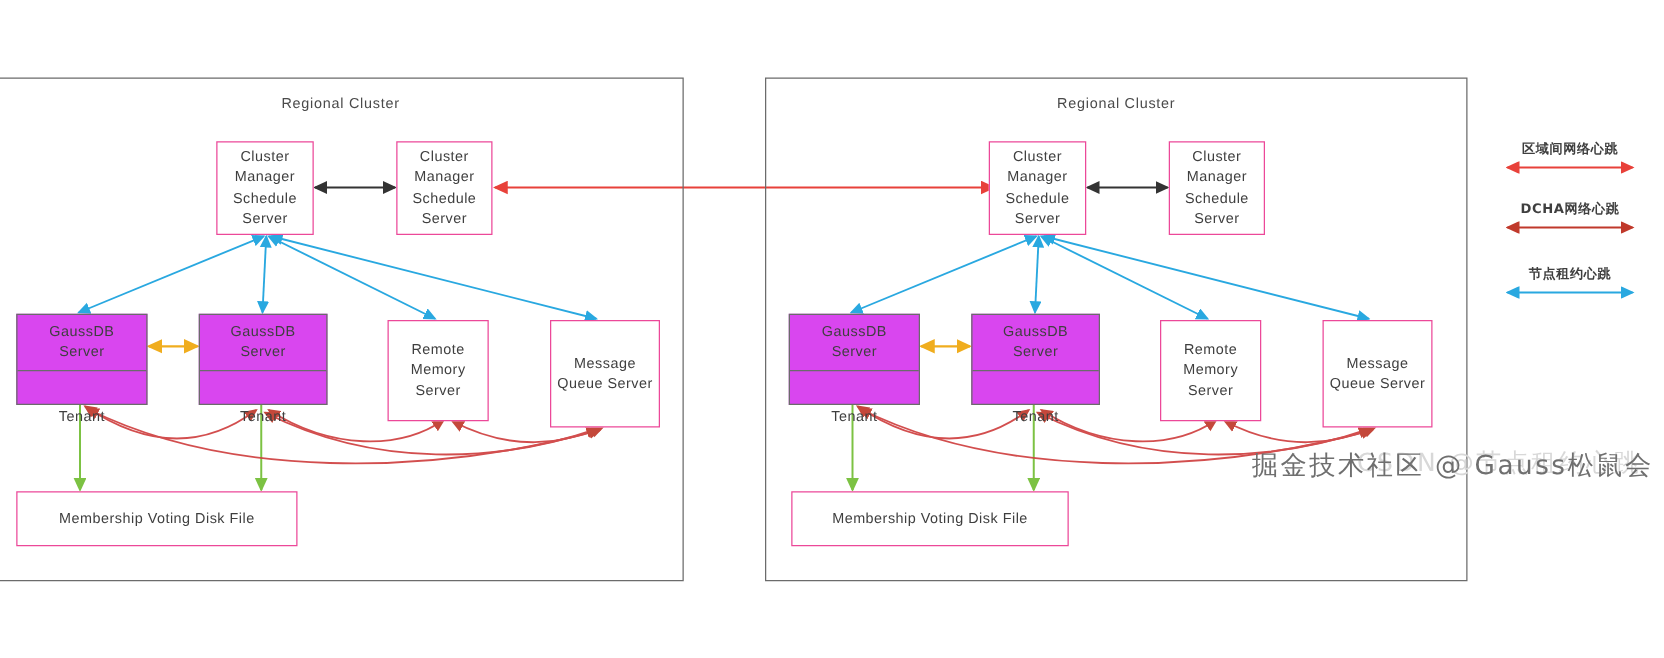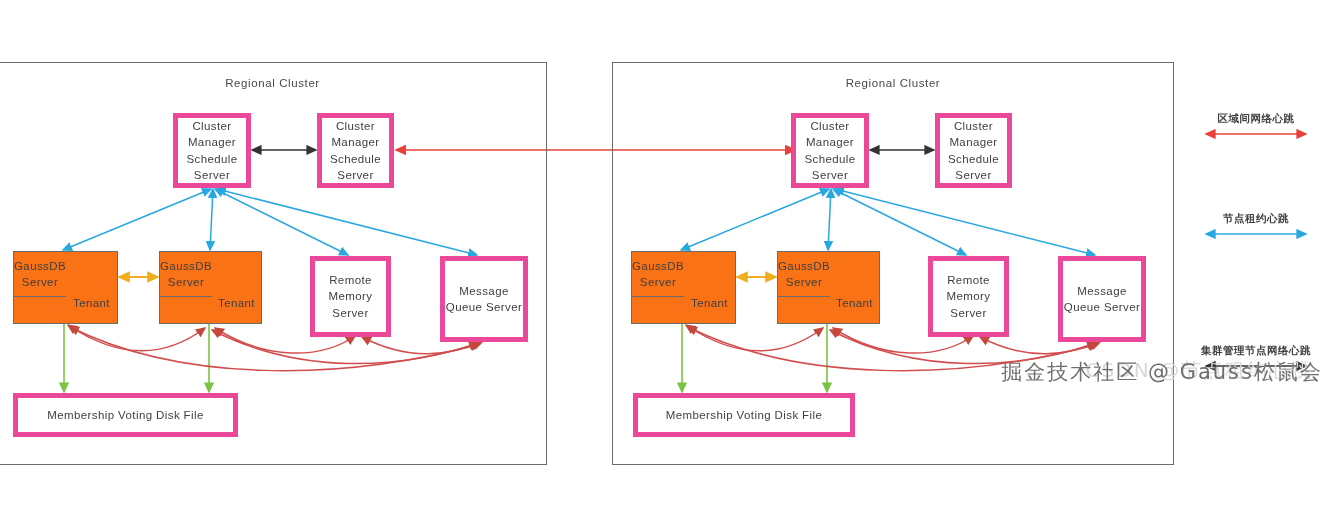--- a/index.html
+++ b/index.html
@@ -17,32 +17,32 @@
   .cluster{
     position:absolute;border:1px solid #6b6b6b;background:transparent;z-index:2;
   }
   .cluster-title{
     position:absolute;top:14px;left:0;width:100%;text-align:center;
     font-size:11.5px;letter-spacing:.6px;color:#4a4a4a;
   }
 
   
   .node{
-    position:absolute;border:5px solid #ec4899;background:#ffffff;
+    position:absolute;border:1px solid #ec4899;background:#ffffff;
     display:flex;align-items:center;justify-content:center;
     text-align:center;font-size:11.5px;line-height:1.42;
     letter-spacing:.4px;color:#3f3f3f;z-index:3;box-sizing:border-box;
   }
   .node .lines{padding:0 3px;width:100%;}
   .node .lines div{white-space:nowrap;}
 
   
   .stack{
-    position:absolute;border:1px solid #6b6b6b;background:#f97316;z-index:3;
-    box-sizing:border-box;display:flex;justify-content:space-between;
+    position:absolute;border:1px solid #6b6b6b;background:#d946ef;z-index:3;
+    box-sizing:border-box;display:flex;flex-direction:column;justify-content:space-between;
   }
   .stack .top{
     flex:0 0 auto;border-bottom:1px solid #6b6b6b;
     display:flex;align-items:center;justify-content:center;
     font-size:11.5px;line-height:1.42;letter-spacing:.4px;text-align:center;
     color:#3f3f3f;
   }
   .stack .bot{
     flex:1 1 auto;display:flex;align-items:center;justify-content:center;
     font-size:11.5px;letter-spacing:.4px;color:#3f3f3f;margin-top:31px;
@@ -294,34 +294,34 @@
 
   <div class="legend" style="left:1188px;top:112px;width:140px;height:250px;">
 
     <div class="legend-item" style="top:0px;left:0px;">
       <div class="legend-label">区域间网络心跳</div>
       <svg class="legend-arrow" width="112" height="10" viewBox="0 0 112 10">
         <line x1="6" y1="5" x2="106" y2="5" stroke="#e8413a" stroke-width="1.6" marker-end="url(#ah-red-e)" marker-start="url(#ah-red-s)"></line>
       </svg>
     </div>
 
+    <div class="legend-item" style="top:48px;left:0px;">
+      <div class="legend-label">DCHA网络心跳</div>
+      <svg class="legend-arrow" width="112" height="10" viewBox="0 0 112 10">
+        <line x1="6" y1="5" x2="106" y2="5" stroke="#c0392b" stroke-width="1.6" marker-end="url(#ah-dred-e)" marker-start="url(#ah-dred-s)"></line>
+      </svg>
+    </div>
 
     <div class="legend-item" style="top:100px;left:0px;">
       <div class="legend-label">节点租约心跳</div>
       <svg class="legend-arrow" width="112" height="10" viewBox="0 0 112 10">
         <line x1="6" y1="5" x2="106" y2="5" stroke="#29a8e0" stroke-width="1.6" marker-end="url(#ah-blue-e)" marker-start="url(#ah-blue-s)"></line>
       </svg>
     </div>
 
 
 
-    <div class="legend-item" style="top:232px;left:0px;">
-      <div class="legend-label">集群管理节点网络心跳</div>
-      <svg class="legend-arrow" width="112" height="10" viewBox="0 0 112 10">
-        <line x1="6" y1="5" x2="106" y2="5" stroke="#333333" stroke-width="1.6" marker-end="url(#ah-blk-e)" marker-start="url(#ah-blk-s)"></line>
-      </svg>
-    </div>
   </div>
 
   <div class="wm-ghost">CSDN @节点租约心跳</div>
   <div class="wm-main">掘金技术社区 @ Gauss松鼠会</div>
 
 </div>
 
 </body></html>

